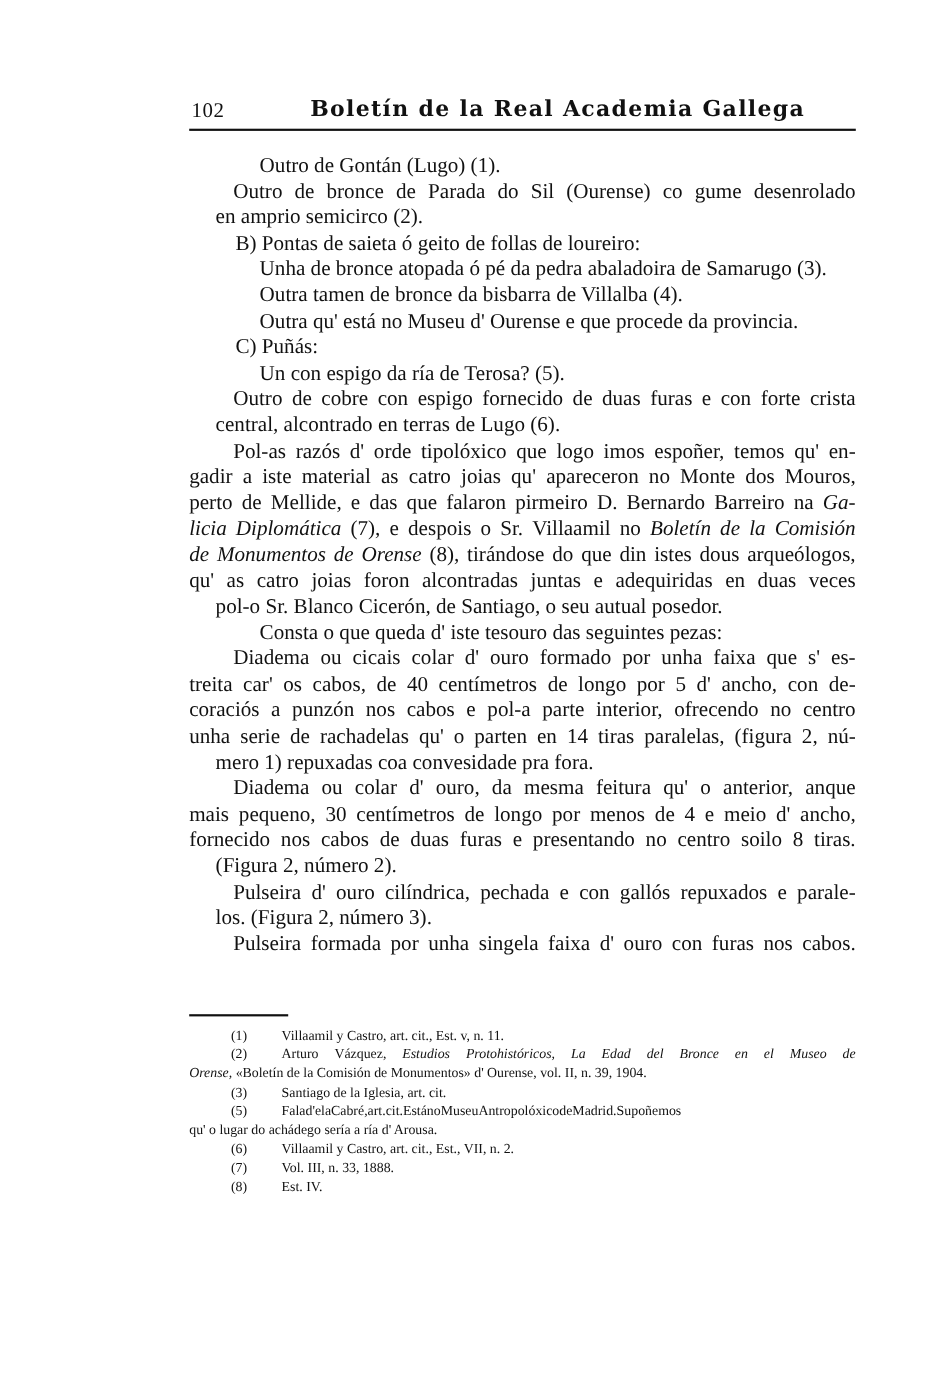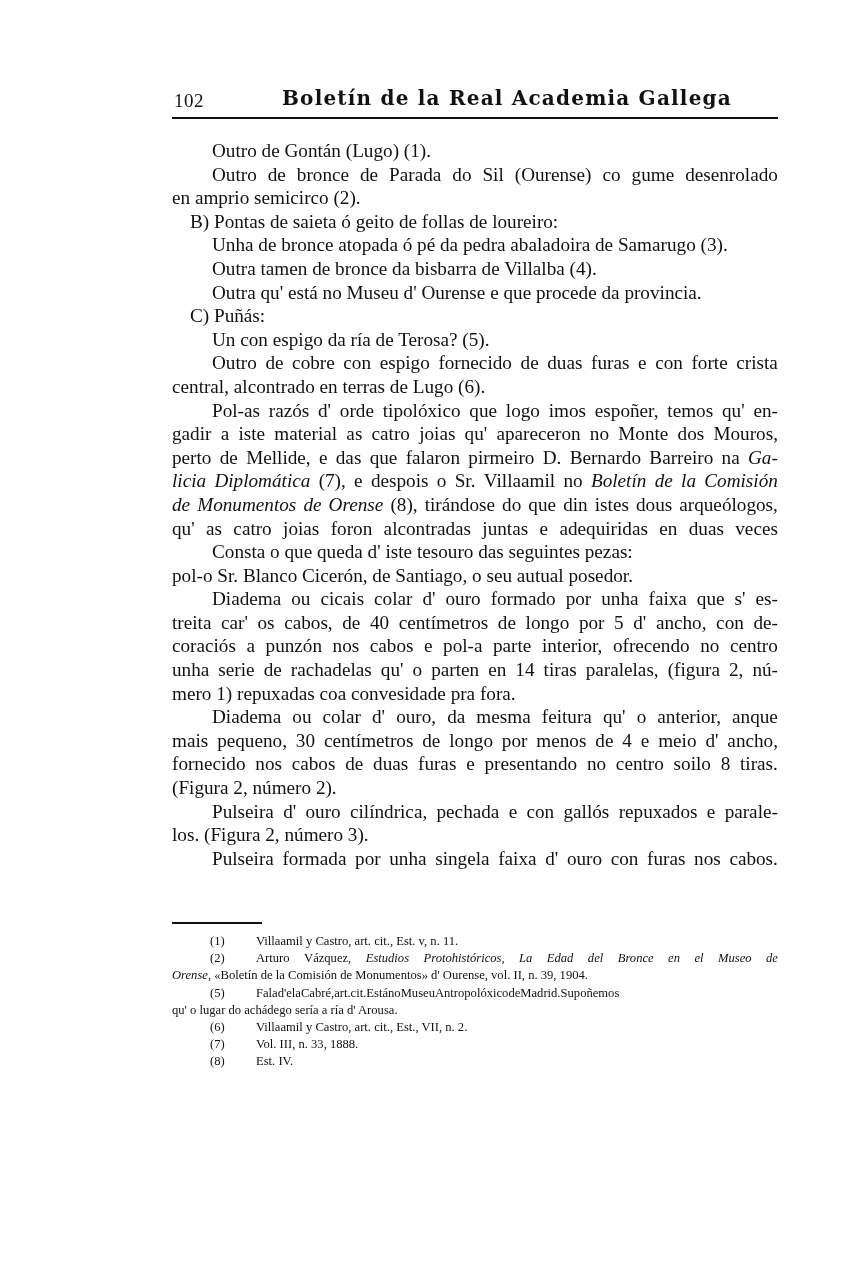--- a/index.html
+++ b/index.html
@@ -6,21 +6,21 @@
   body { width: 850px; height: 1268px; position: relative; overflow: hidden;
          font-family: "Liberation Serif", "DejaVu Serif", serif; color: #111; }
   .page { position: absolute; left: 0; top: 0; width: 834px; height: 1268px; }
   .header { position: absolute; left: 172px; top: 86px; width: 606px; height: 30px; }
   .page-num { position: absolute; left: 2px; top: 4px; font-size: 19px; letter-spacing: 0.5px; }
   .running-title { position: absolute; left: 110px; top: 0; font-family: "DejaVu Serif", serif;
                    font-weight: bold; font-size: 20px; letter-spacing: 1.2px; }
   .header-rule { position: absolute; left: 172px; top: 117px; width: 606px; height: 2px; background: #111; }
   .body-text { position: absolute; left: 172px; top: 139px; width: 606px; font-size: 19.2px; line-height: 23.6px; }
   .line { white-space: nowrap; height: 23.6px; display: flex; justify-content: space-between; }
-  .line.left { justify-content: flex-start; }
+  .line.left { justify-content: flex-start; margin-left: 24px; }
   .ind1 { padding-left: 40px; }
   .ind-b { padding-left: 18px; }
   .ind-sub { padding-left: 40px; }
   .line span.w { display: inline-block; }
   i { font-style: italic; }
   .fn-rule { position: absolute; left: 172px; top: 922px; width: 90px; height: 1.5px; background: #111; }
   .footnotes { position: absolute; left: 172px; top: 933px; width: 606px; font-size: 12.6px; line-height: 17.2px; }
   .fn-line { white-space: nowrap; height: 17.2px; }
   .fn-num { display: inline-block; width: 38px; padding-left: 38px; }
   .fn-justify { display: flex; justify-content: space-between; }
@@ -154,22 +154,22 @@
         <span class="w">joias</span>
         <span class="w">foron</span>
         <span class="w">alcontradas</span>
         <span class="w">juntas</span>
         <span class="w">e</span>
         <span class="w">adequiridas</span>
         <span class="w">en</span>
         <span class="w">duas</span>
         <span class="w">veces</span>
       </div>
+      <div class="line left">pol-o Sr. Blanco Cicerón, de Santiago, o seu autual posedor.</div>
       <div class="line left ind1">Consta o que queda d' iste tesouro das seguintes pezas:</div>
-      <div class="line left">pol-o Sr. Blanco Cicerón, de Santiago, o seu autual posedor.</div>
       <div class="line ind1">
         <span class="w">Diadema</span>
         <span class="w">ou</span>
         <span class="w">cicais</span>
         <span class="w">colar</span>
         <span class="w">d'</span>
         <span class="w">ouro</span>
         <span class="w">formado</span>
         <span class="w">por</span>
         <span class="w">unha</span>
@@ -316,20 +316,21 @@
           <span style="font-style: italic;">Edad</span>
           <span style="font-style: italic;">del</span>
           <span style="font-style: italic;">Bronce</span>
           <span style="font-style: italic;">en</span>
           <span style="font-style: italic;">el</span>
           <span style="font-style: italic;">Museo</span>
           <span style="font-style: italic;">de</span>
         </span>
       </div>
       <div class="fn-line"><i>Orense,</i> «Boletín de la Comisión de Monumentos» d' Ourense, vol. II, n. 39, 1904.</div>
+      <div class="fn-line"><span class="fn-num" style="width: 36px; flex: 0 0 auto;">(3)</span><span style="padding-left: 10px;">Santiago de la Iglesia, art. cit.</span></div>
       <div class="fn-line fn-justify">
         <span class="fn-num" style="width: 36px; flex: 0 0 auto;">(5)</span>
         <span style="display: flex; flex: 1 1 0%; justify-content: flex-start; padding-left: 10px;">
           <span>Fala</span>
           <span>d'</span>
           <span>ela</span>
           <span>Cabré,</span>
           <span>art.</span>
           <span>cit.</span>
           <span>Está</span>

